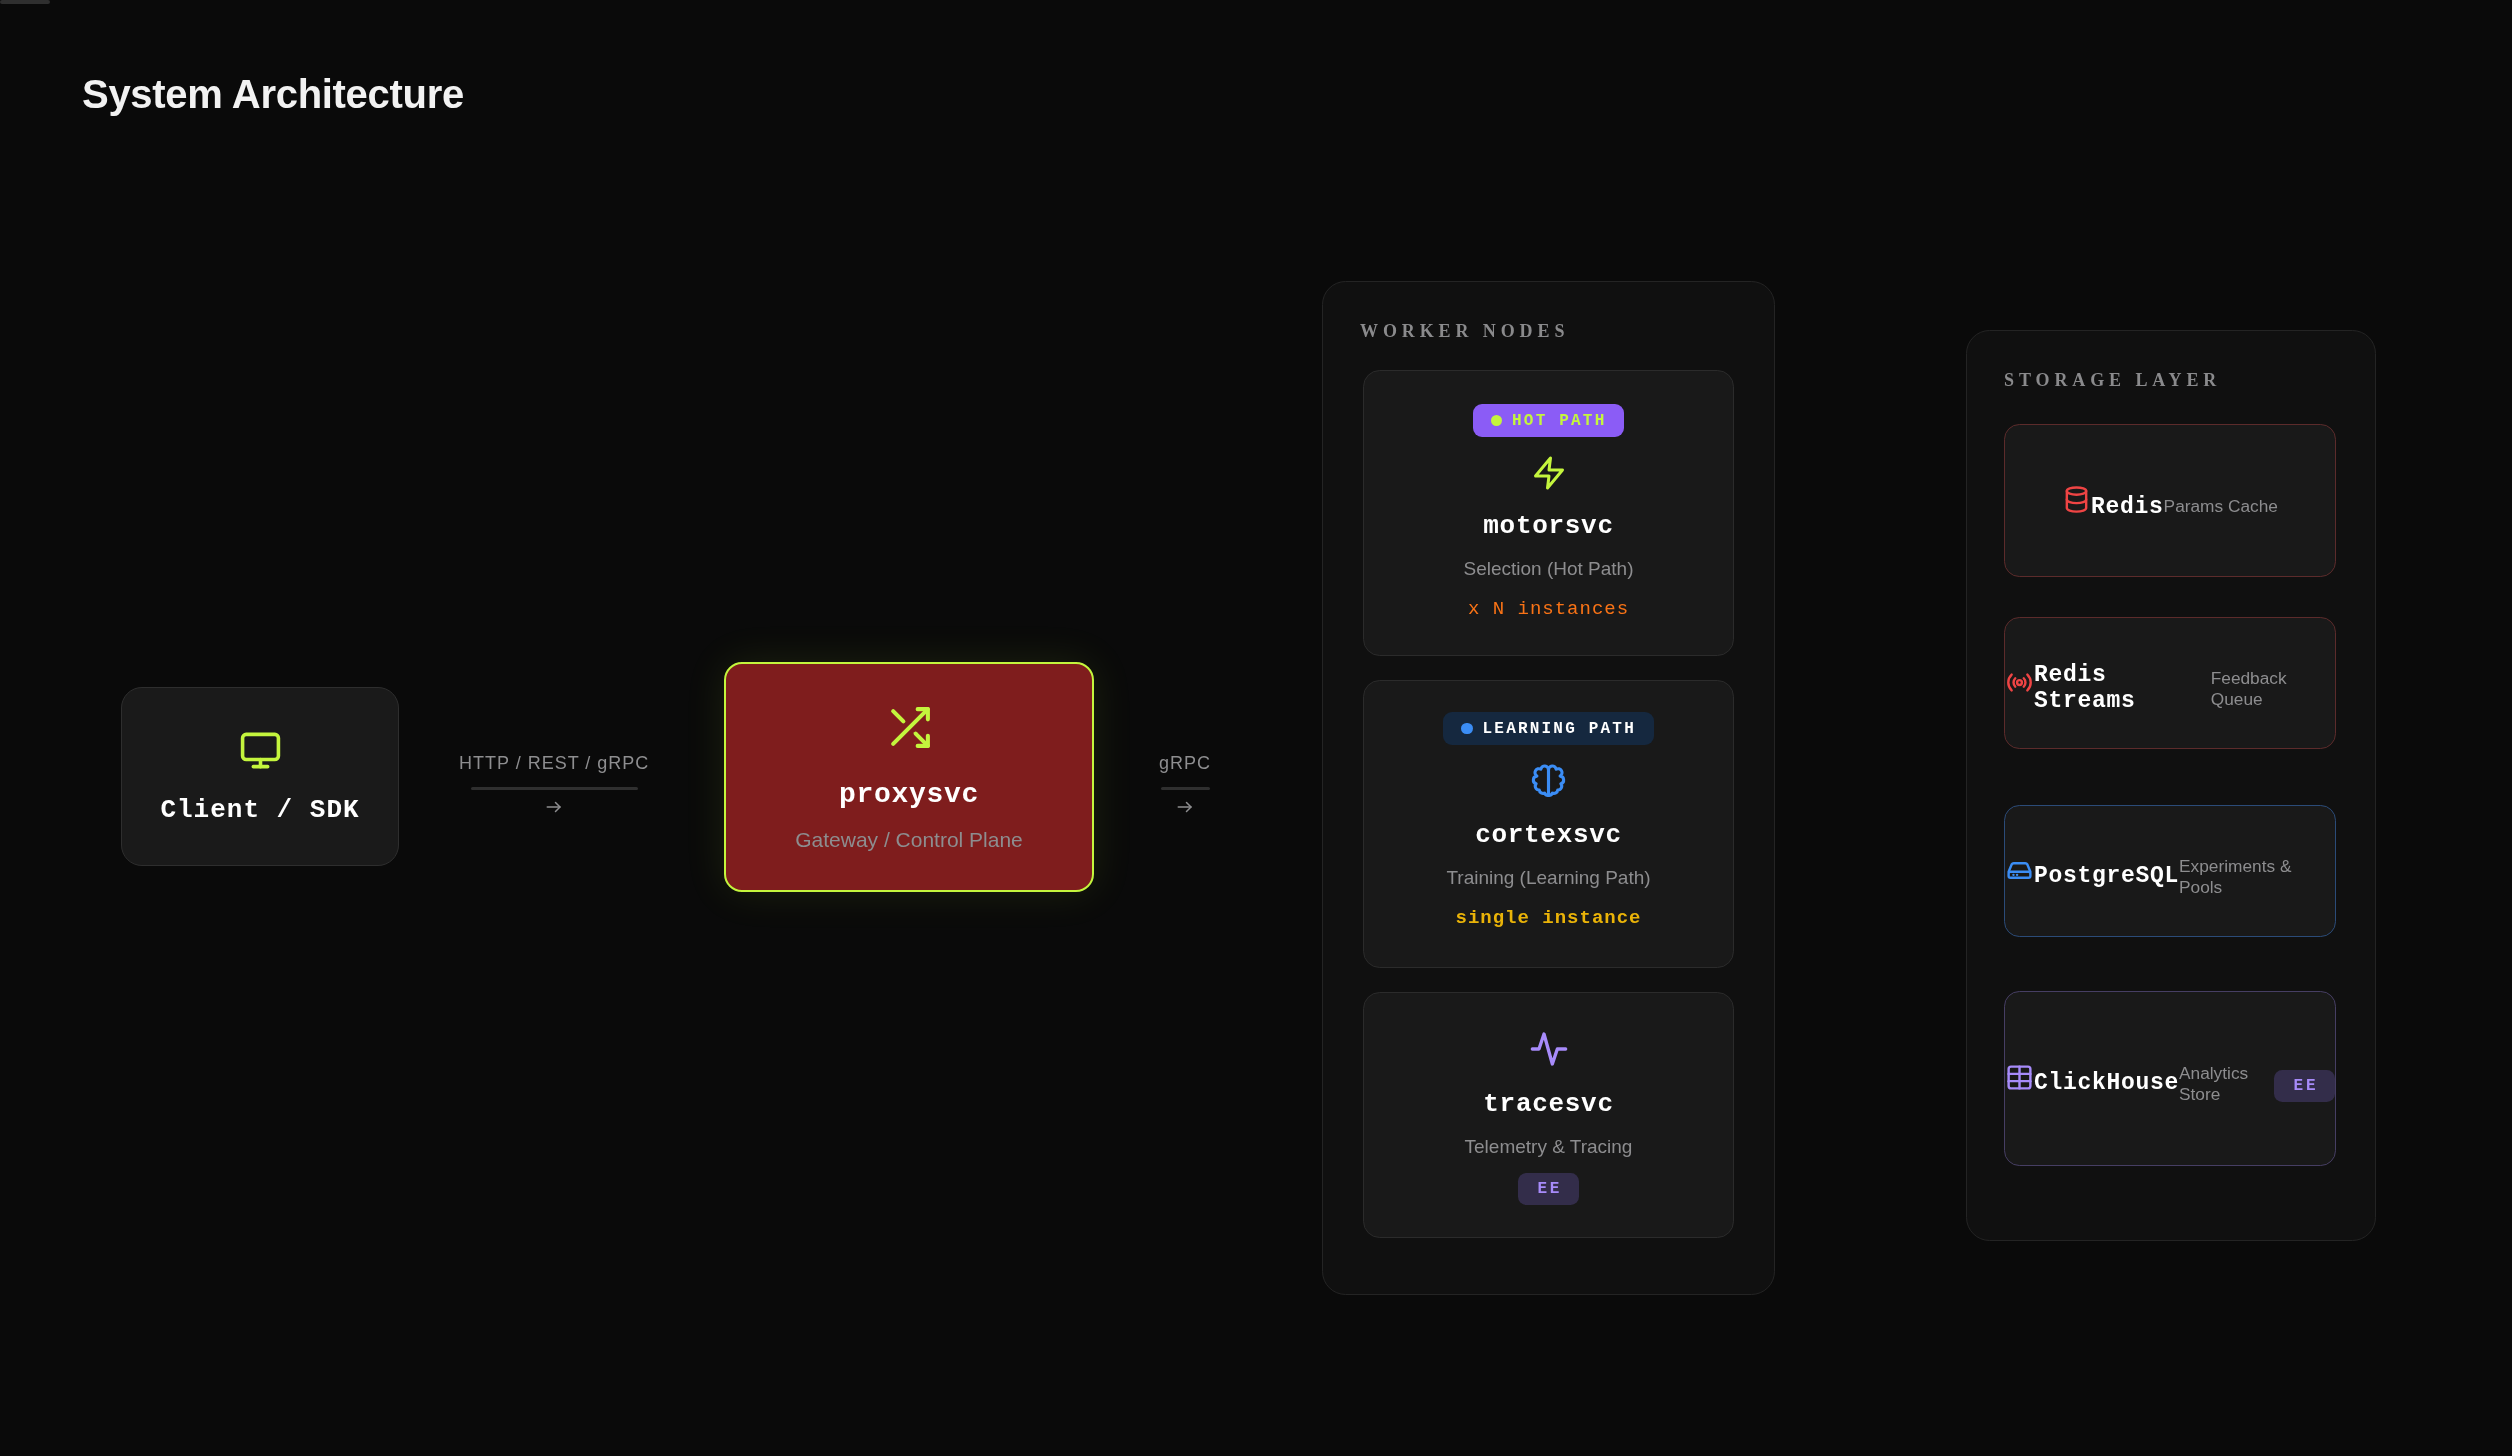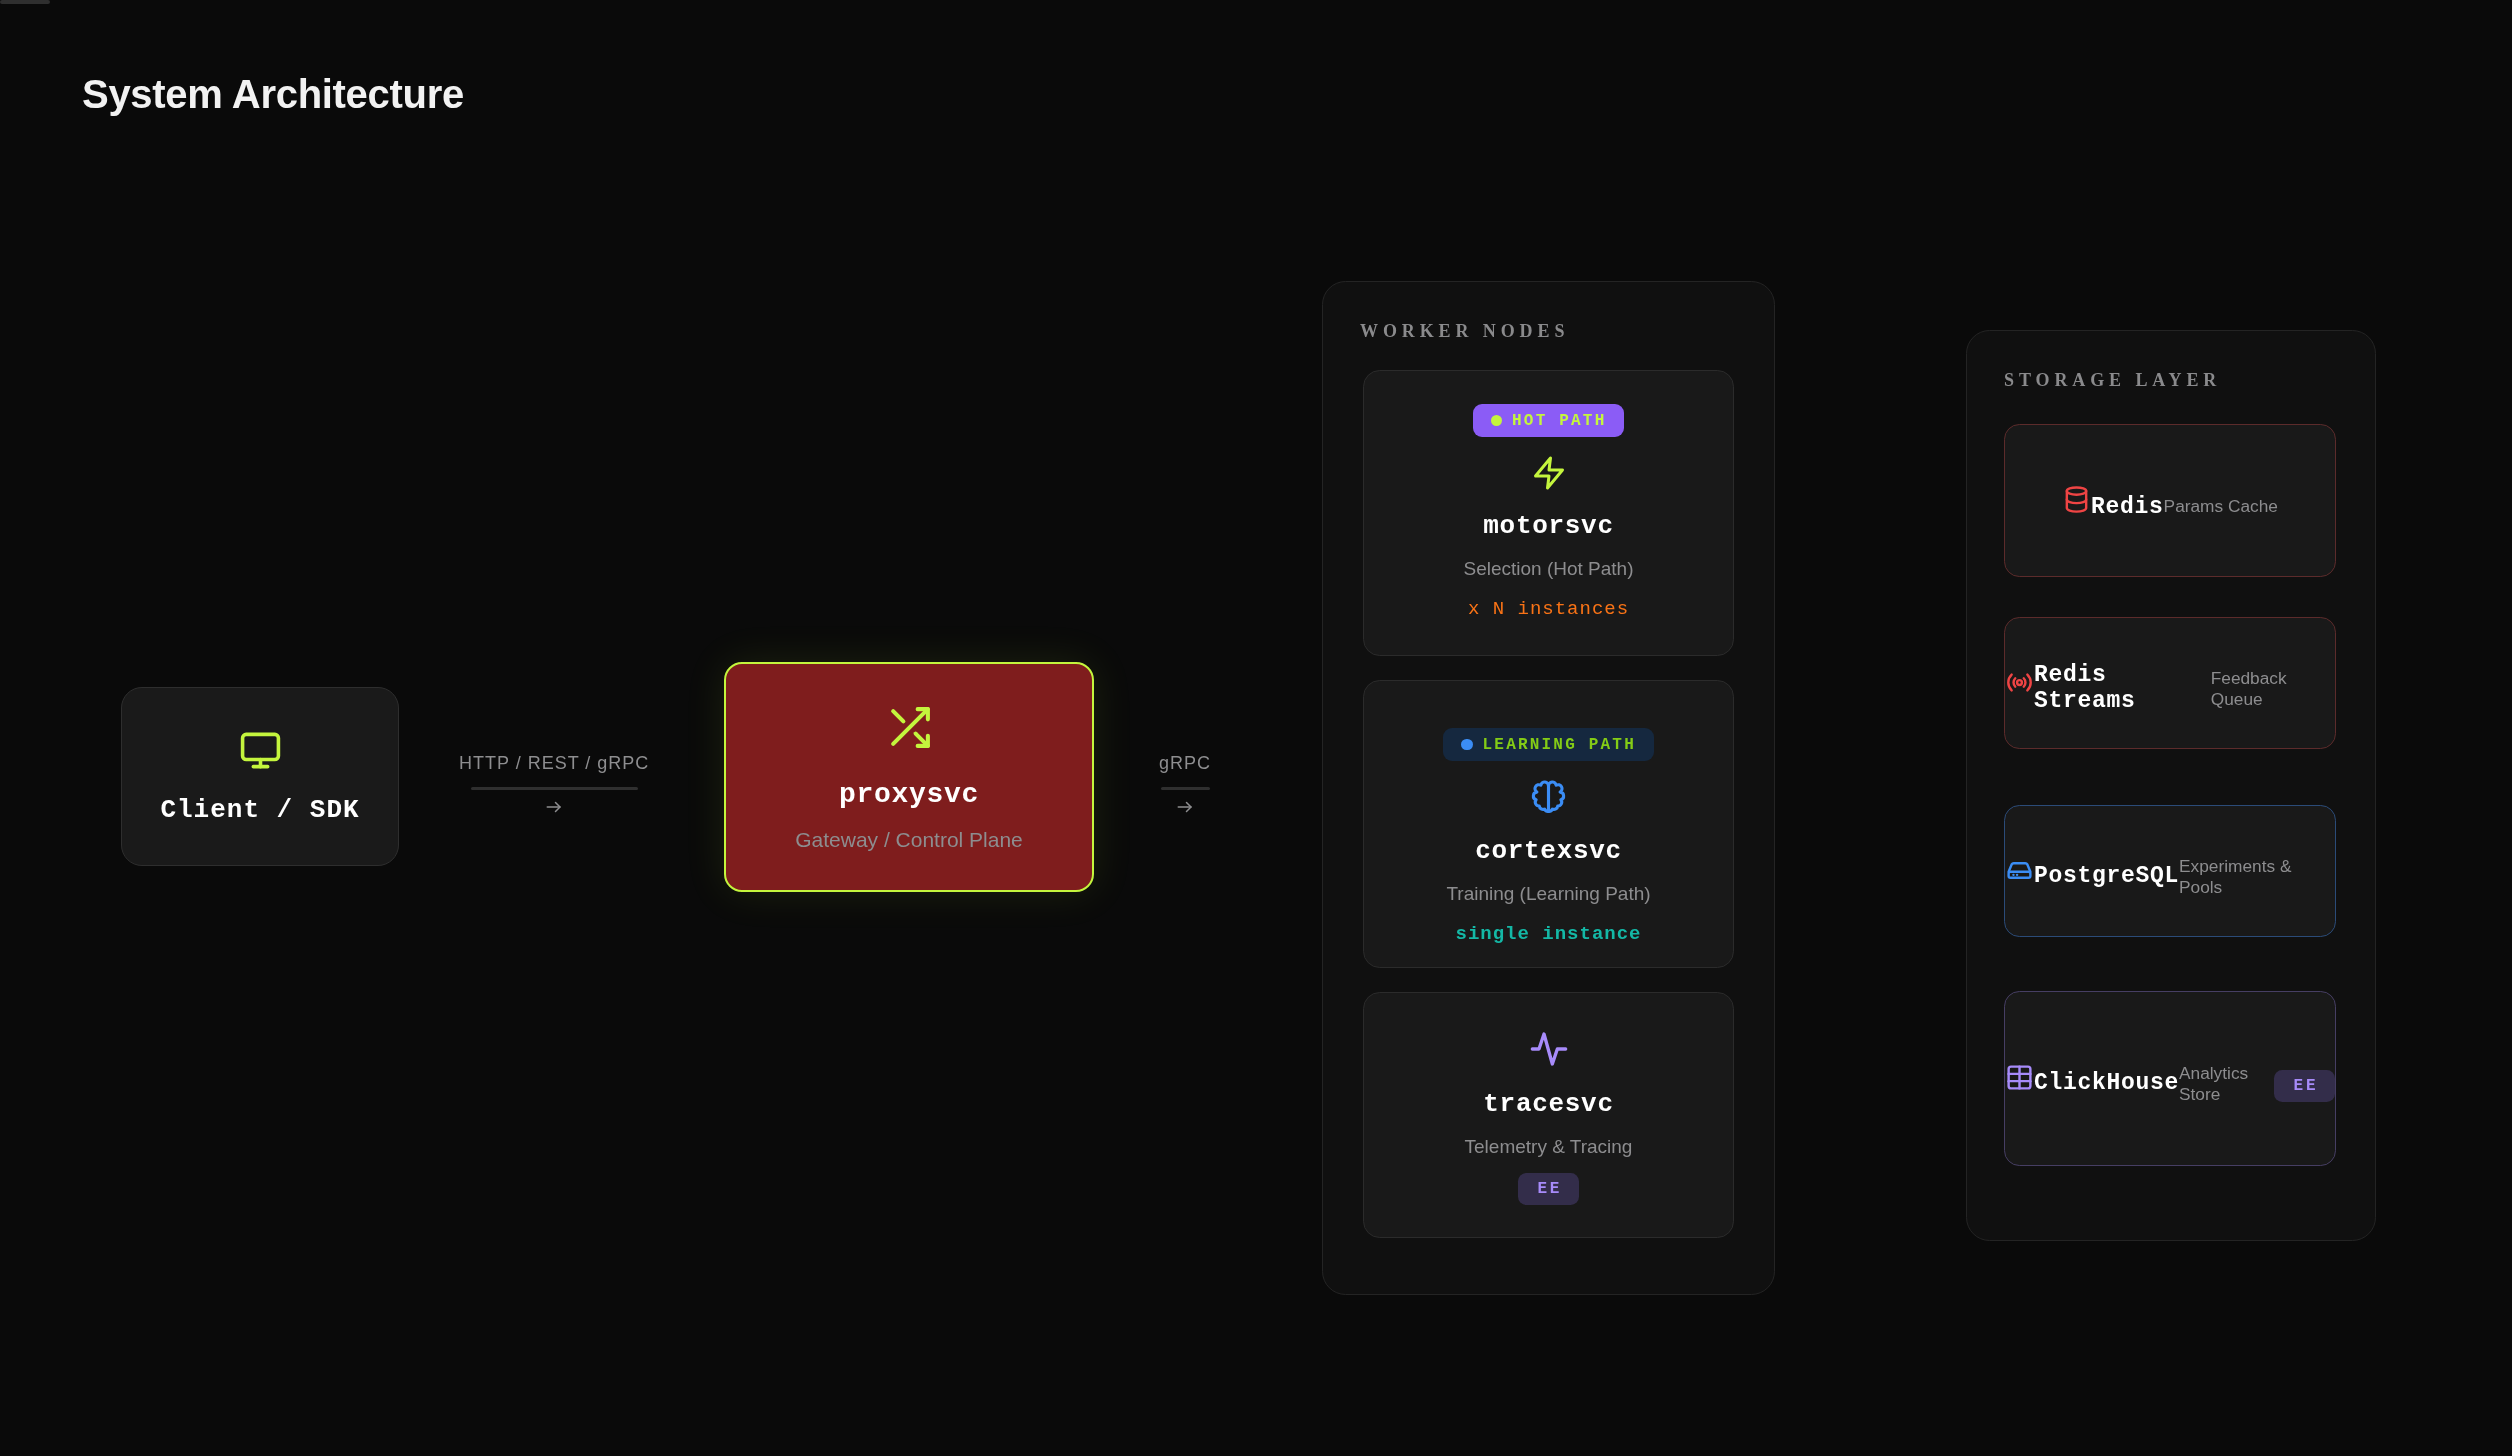--- a/index.html
+++ b/index.html
@@ -126,38 +126,38 @@
     align-items: center;
     gap: 9.7px;
     padding: 7.6px 18px;
     border-radius: 9px;
     font-family: "Liberation Mono", monospace;
     font-size: 16px;
     font-weight: 700;
     letter-spacing: 2.2px;
   }
   .badge-hot   { background: #8b5cf6; color: #c4f53d; }
-  .badge-learn { background: #15283f; color: #84cc16; margin-top: 16px; }
+  .badge-learn { background: #15283f; color: #ffffff; }
   .badge-dot   { width: 11.8px; height: 11.8px; border-radius: 50%; display: inline-block; }
   .dot-hot     { background: #c4f53d; }
   .dot-learn   { background: #3b8df5; }
 
   .ee-badge {
     background: #332d4a;
     color: #a78bfa;
     font-family: "Liberation Mono", monospace;
     font-size: 16px;
     font-weight: 700;
     letter-spacing: 2.8px;
     padding: 7px 16.7px 7px 19.4px;
     border-radius: 8.3px;
   }
 
   .meta-gray { font-family: "Liberation Mono", monospace; font-size: 19px; color: #f97316; letter-spacing: 1px; }
-  .meta-lime { font-family: "Liberation Mono", monospace; font-size: 19px; color: #14b8a6; letter-spacing: 1px; font-weight: 700; }
+  .meta-lime { font-family: "Liberation Mono", monospace; font-size: 19px; color: #eab308; letter-spacing: 1px; font-weight: 700; }
 
   
   .storage-card {
     position: absolute;
     left: 2004px;
     width: 332px;
     background: #191919;
     border-radius: 15.3px;
     display: flex;
     flex-direction: row;

